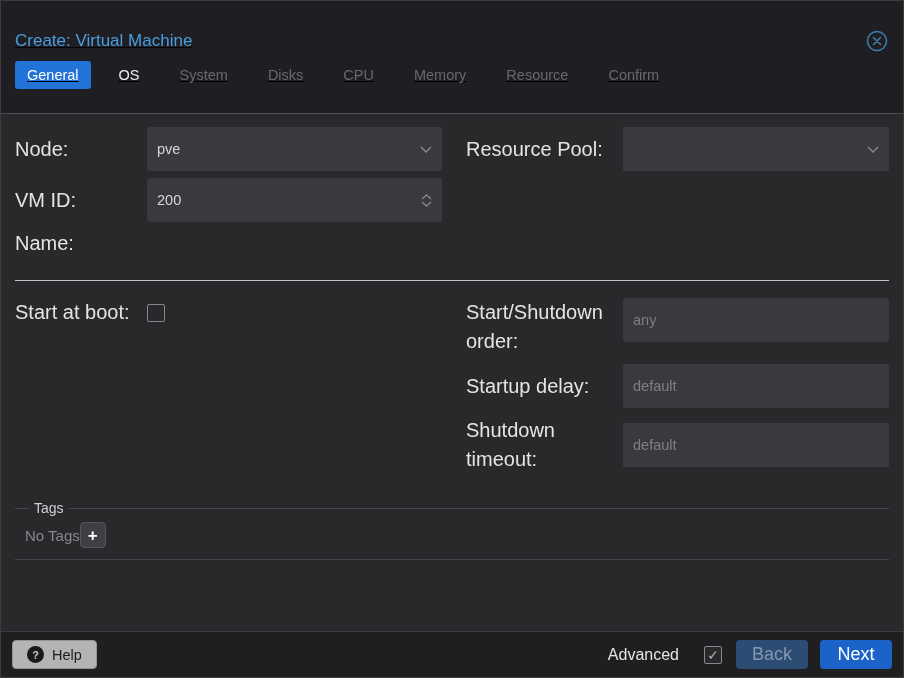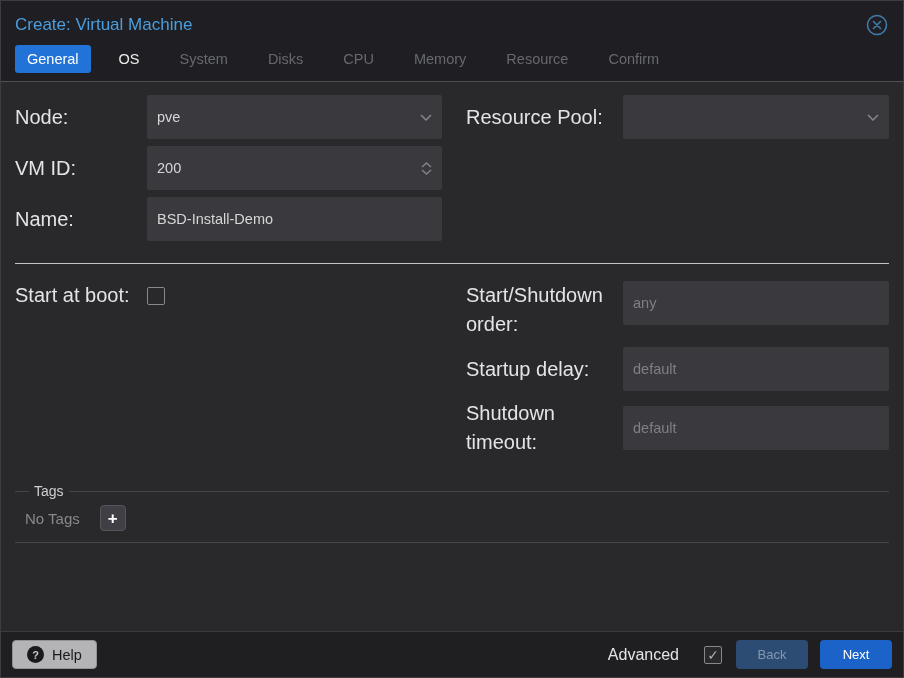--- a/index.html
+++ b/index.html
@@ -8,21 +8,21 @@
 
   .dialog{
     width:904px; height:678px;
     background:#29292c;
     border:1px solid #3c3c41;
     display:flex; flex-direction:column;
     overflow:hidden;
   }
 
   
-  .header{ background:#1f1f23; padding:0 14px; }
+  .header{ background:#1f1f23; padding:16px 14px;text-decoration:underline; }
   .title-row{ display:flex; justify-content:space-between; align-items:center; padding:11px 0 8px; }
   .dlg-title{ color:#4a9ede; font-size:17px; }
   .close-btn{ width:25px; height:25px; display:flex; align-items:center; justify-content:center; cursor:pointer; }
   .tabs{ display:flex; gap:16px; padding-bottom:8px; }
   .tab{ padding:6px 12px; font-size:14.5px; border-radius:3px; color:#67696e; cursor:pointer; white-space:nowrap; }
   .tab.active{ background:#2173d8; color:#ffffff; }
   .tab.enabled{ color:#eeeeee; }
 
   
   .panel{ flex:1; background:#29292c; border-top:1px solid #4e4e54; padding:13px 14px 0; }
@@ -54,21 +54,21 @@
     color:#b4b4b8; font-size:14px; cursor:pointer;
   }
 
   
   fieldset.tags{
     margin-top:26px; border:none;
     border-top:1px solid #45454b; border-bottom:1px solid #45454b;
     padding:6px 10px 11px;
   }
   fieldset.tags legend{ color:#cfcfd2; font-size:14px; padding:0 5px; margin-left:4px; }
-  .tags-row{ display:flex; align-items:center; gap:20px; }
+  .tags-row{ display:flex; align-items:center; gap:0; }
   .no-tags{ color:#88888d; font-size:15px; }
   .add-tag{
     width:26px; height:26px; background:#3f3f45; border:1px solid #55555b; border-radius:4px;
     color:#ffffff; font-size:17px; font-weight:bold; line-height:1;
     display:flex; align-items:center; justify-content:center; cursor:pointer;
   }
 
   
   .footer{
     height:46px; background:#1f1f22; border-top:1px solid #3a3a3f;
@@ -79,21 +79,21 @@
     color:#1b1b1d; font-size:14.5px; display:flex; align-items:center; gap:8px; cursor:pointer;
   }
   .help-circle{
     width:17px; height:17px; border-radius:50%; background:#1a1a1c; color:#c8c8ca;
     font-size:11px; font-weight:bold; display:flex; align-items:center; justify-content:center;
   }
   .footer .spacer{ flex:1; }
   .adv-label{ color:#e5e5e5; font-size:16px; margin-right:25px; }
   .checkbox.checked{ color:#aeaeb2; }
   .btn{
-    min-width:72px; height:29px; border:none; border-radius:4px; font-size:13px;
+    min-width:72px; height:29px; border:none; border-radius:4px; font-size:18px;
     font-family:"Liberation Sans", sans-serif; cursor:pointer; padding:0 12px;
   }
   .btn.back{ background:#2d4c73; color:#8398b0; margin-left:14px; }
   .btn.next{ background:#1b63c9; color:#ffffff; margin-left:12px; }
 
   svg{ display:block; }
 </style>
 </head>
 <body>
 
@@ -147,21 +147,20 @@
                   <path d="M1 5 L5.5 1 L10 5" fill="none" stroke="#85858a" stroke-width="1.4"></path>
                 </svg>
               <svg width="11" height="6" viewBox="0 0 11 6">
                   <path d="M1 1 L5.5 5 L10 1" fill="none" stroke="#85858a" stroke-width="1.4"></path>
                 </svg>
             </span>
           </div>
         </div>
         <div class="row">
           <span class="lbl">Name:</span>
-          <input class="txt" type="text" value="BSD-Install-Demo" style="">
         </div>
       </div>
 
       <div class="col-right">
         <div class="row">
           <span class="lbl">Resource Pool:</span>
           <div class="field">
             <span class="val"></span>
             <span>
               <svg width="12" height="7" viewBox="0 0 12 7">

